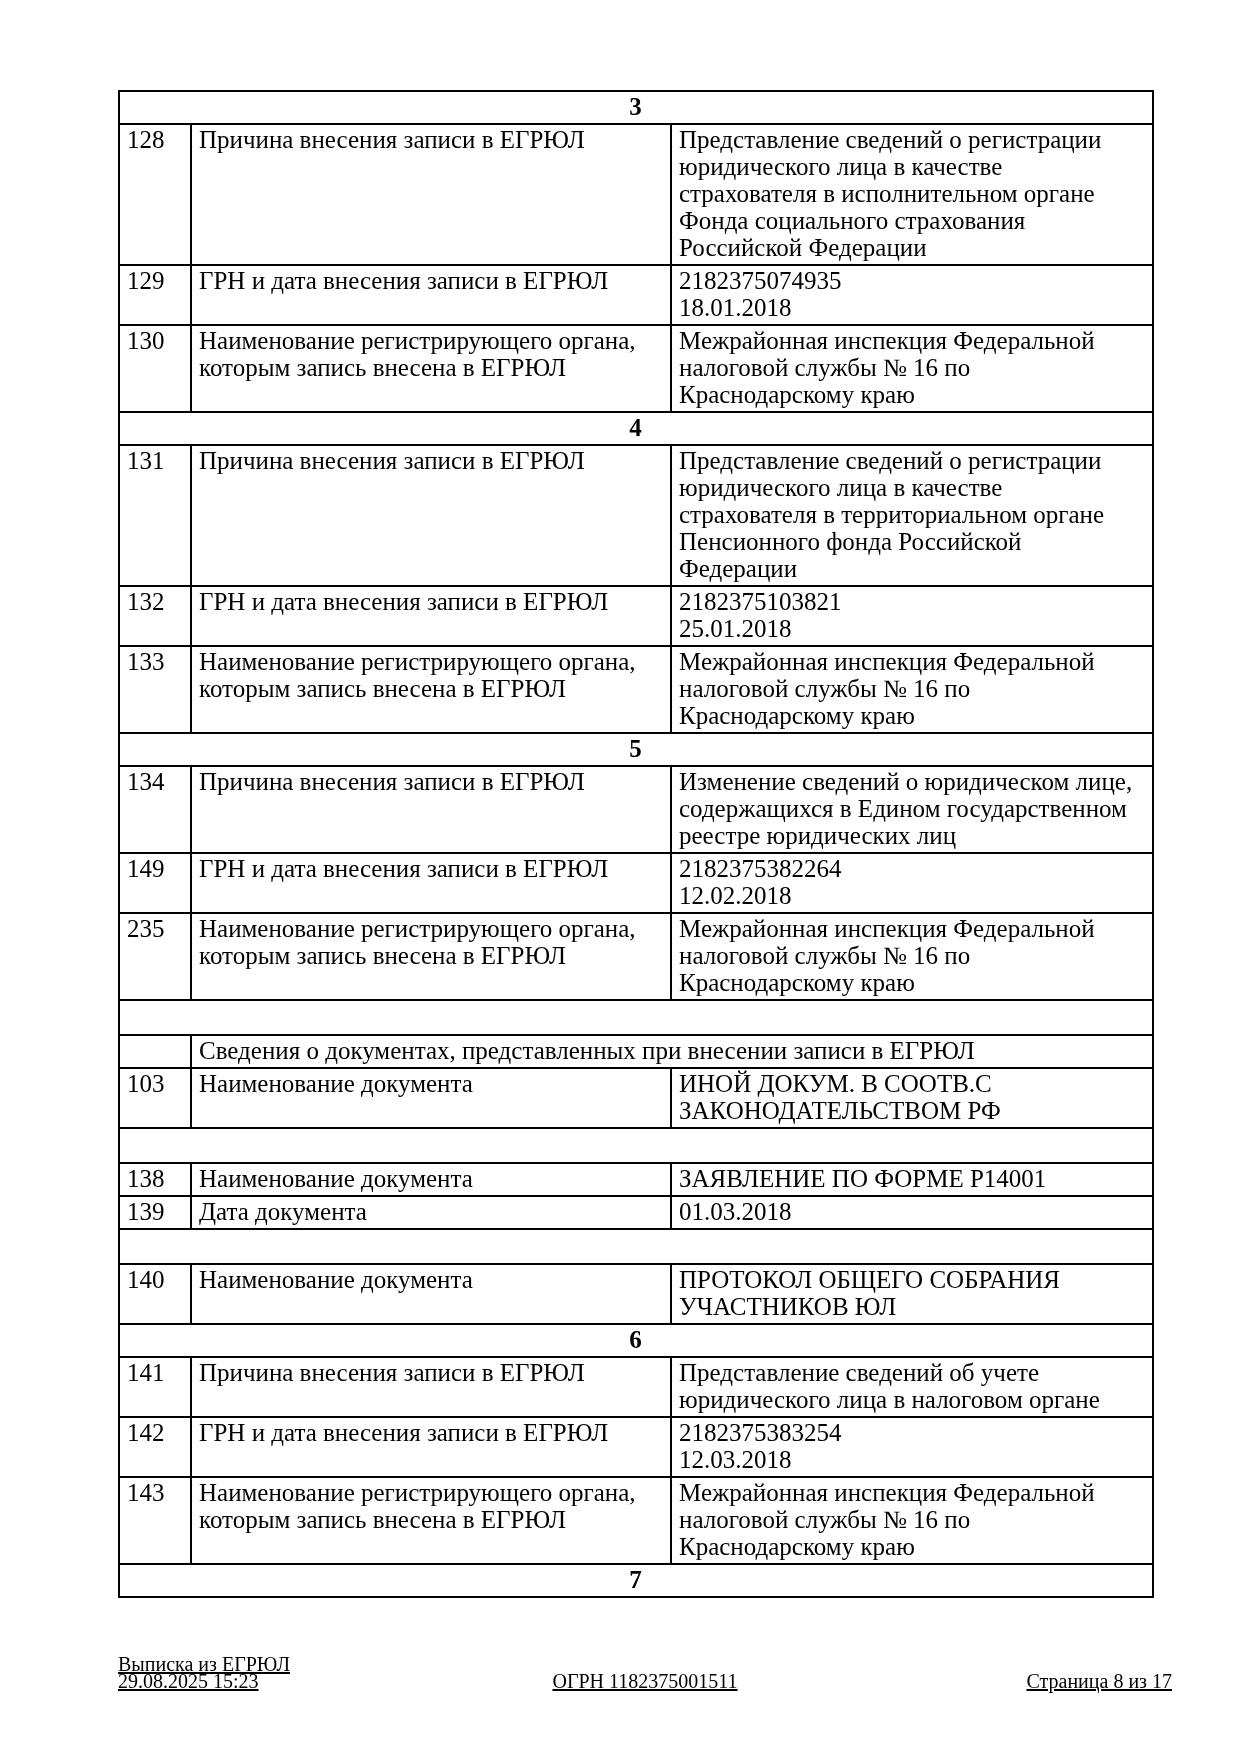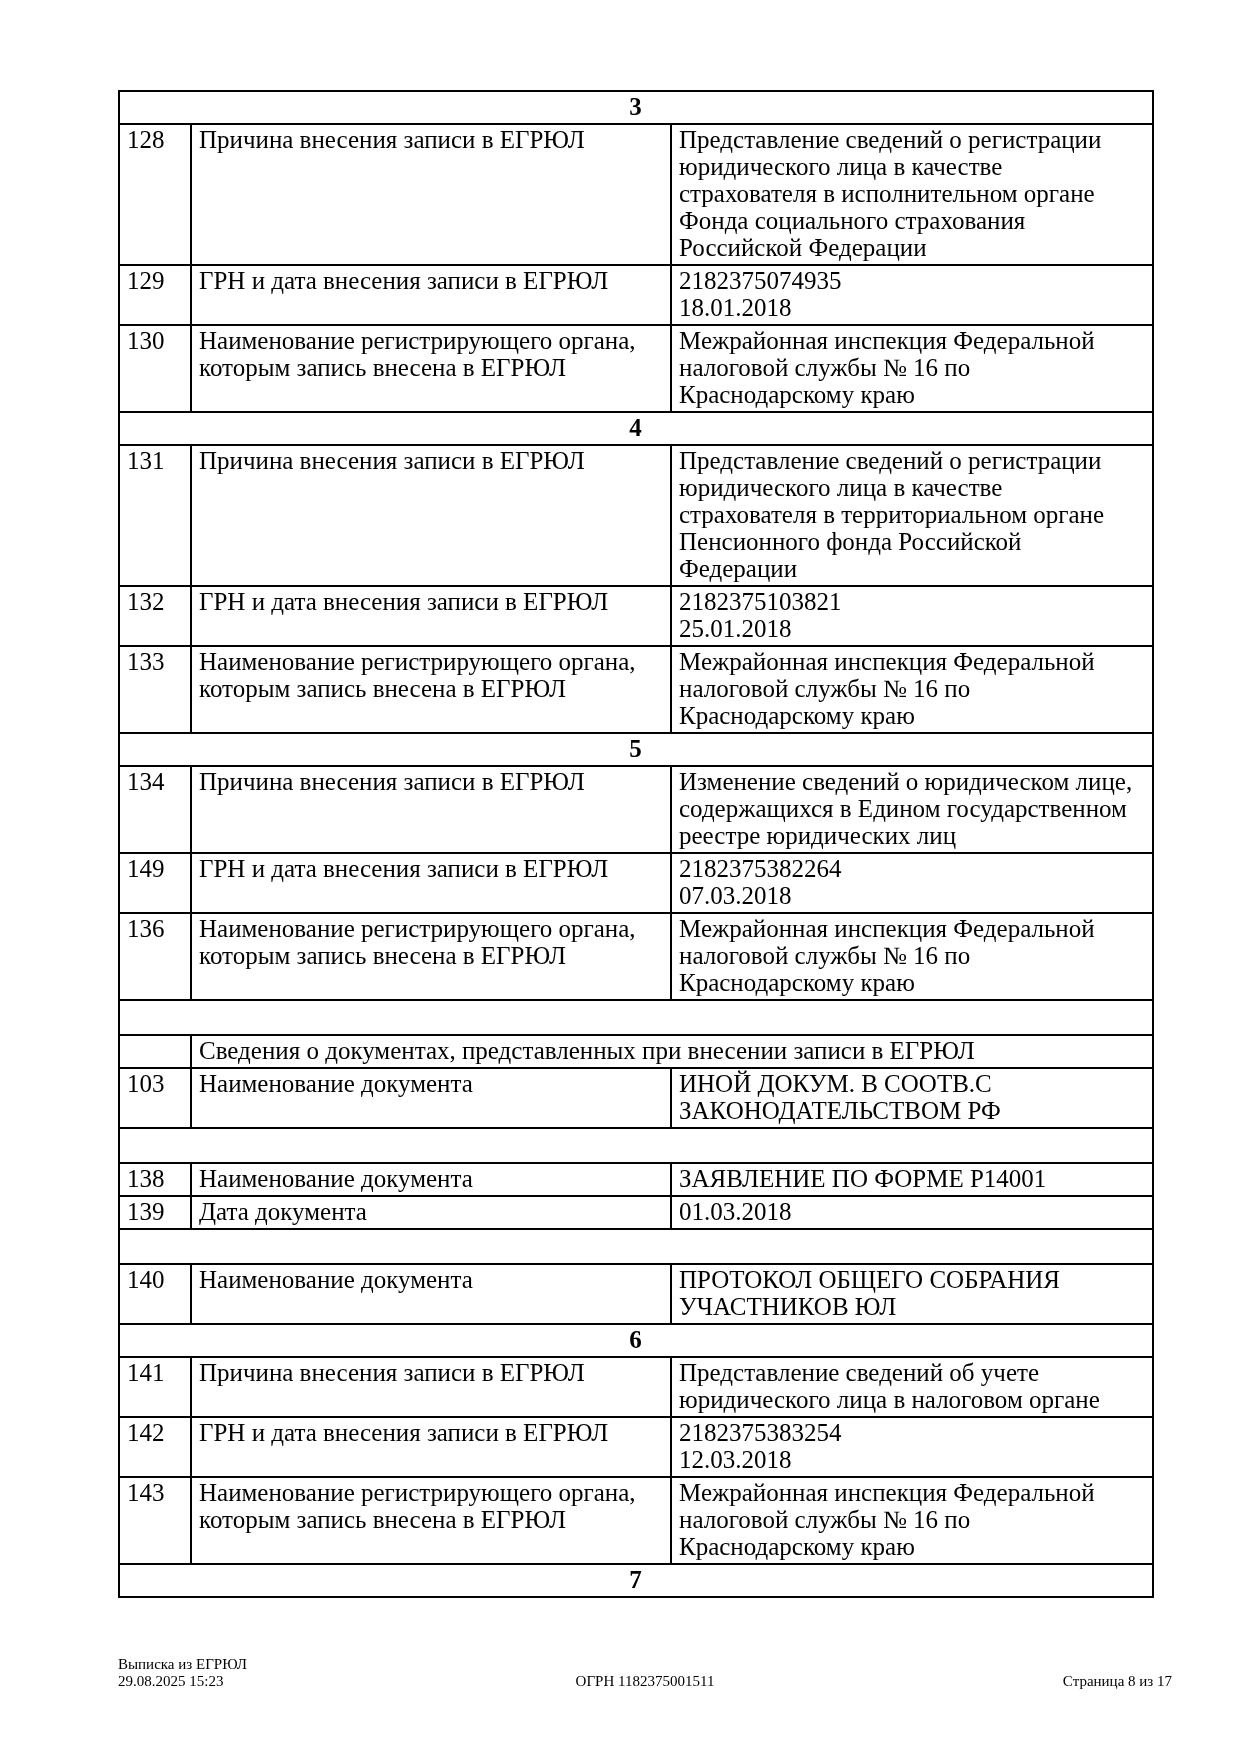--- a/index.html
+++ b/index.html
@@ -55,22 +55,23 @@
     margin-top: 47px;
   }
   .footer {
     position: absolute;
     left: 118px;
     top: 1656px;
     width: 1054px;
     display: grid;
     grid-template-columns: 1fr auto 1fr;
     align-items: end;
-    font-size: 15px;
+    font-size: 20px;
     line-height: 17px;
+    text-decoration: underline;
   }
   .footer .f-left   { text-align: left; }
   .footer .f-center { text-align: center; }
   .footer .f-right  { text-align: right; }
 </style>
 </head>
 <body>
 
 <div class="doc-page">
 
@@ -124,24 +125,24 @@
         </tr>
         <tr>
           <td class="cell-num">134</td>
           <td class="cell-label">Причина внесения записи в ЕГРЮЛ</td>
           <td class="cell-value">Изменение сведений о юридическом лице, содержащихся в Едином государственном реестре юридических лиц</td>
         </tr>
         <tr>
           <td class="cell-num">149</td>
           <td class="cell-label">ГРН и дата внесения записи в ЕГРЮЛ</td>
           <td class="cell-value">2182375382264
-07.03.2018</td>
-        </tr>
-        <tr>
-          <td class="cell-num">136</td>
+12.02.2018</td>
+        </tr>
+        <tr>
+          <td class="cell-num">235</td>
           <td class="cell-label">Наименование регистрирующего органа, которым запись внесена в ЕГРЮЛ</td>
           <td class="cell-value">Межрайонная инспекция Федеральной налоговой службы № 16 по Краснодарскому краю</td>
         </tr>
         <tr>
           <td class="cell-empty" colspan="3"></td>
         </tr>
         <tr>
           <td class="cell-num"></td>
           <td class="cell-subheader" colspan="2">Сведения о документах, представленных при внесении записи в ЕГРЮЛ</td>
         </tr>

